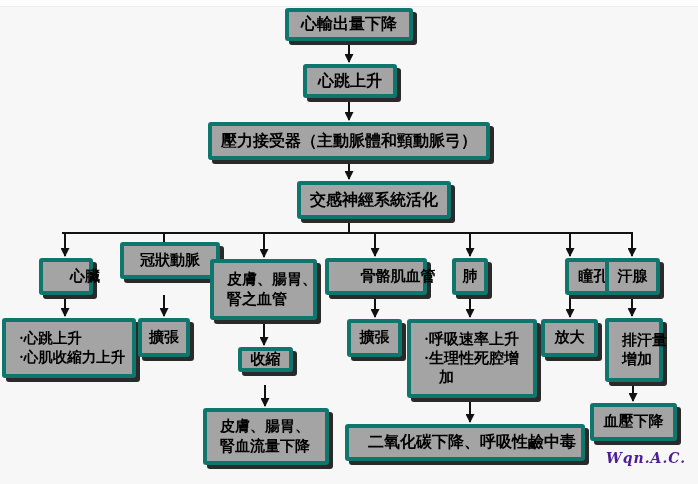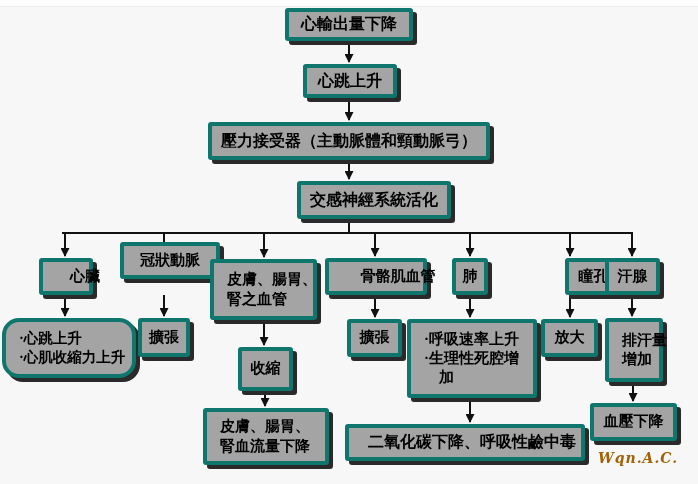--- a/index.html
+++ b/index.html
@@ -42,26 +42,26 @@
   }
   .node.left {
     justify-content: flex-start;
     padding-left: 13px;
   }
   .node.lg { font-size: 16px; }
   .watermark {
     position: absolute;
     left: 598px; top: 450px;
     width: 96px;
-    text-align: left;
+    text-align: center;
     font-family: "DejaVu Serif", serif;
     font-style: italic;
     font-weight: bold;
     font-size: 14px;
-    color: #a16207;
+    color: #4c1d95;
     letter-spacing: 1px;
   }
 </style>
 </head>
 <body>
 
 <div class="canvas">
 
   <div class="top-strip"></div>
 
@@ -104,24 +104,24 @@
 
   <div class="node" style="left:39px;  top:258px; width:53px;  height:37px;padding-left:42px;">心臟</div>
   <div class="node" style="left:120px; top:242px; width:100px;  height:37px;">冠狀動脈</div>
   <div class="node left" style="left:210px; top:259px; width:107px; height:61px;">皮膚、腸胃、
 腎之血管</div>
   <div class="node" style="left:325px; top:258px; width:102px; height:37px;padding-left:48px;">骨骼肌血管</div>
   <div class="node" style="left:452px; top:258px; width:36px;  height:37px;">肺</div>
   <div class="node" style="left:541px; top:258px; width:57px;  height:37px;margin-left:24px;">瞳孔</div>
   <div class="node" style="left:605px; top:258px; width:55px;  height:37px;">汗腺</div>
 
-  <div class="node left" style="left:2px;   top:318px; width:134px; height:60px; font-size:14.5px;border-radius:17px;">·心跳上升
+  <div class="node left" style="left:2px;   top:318px; width:134px; height:60px; font-size:14.5px;">·心跳上升
 ·心肌收縮力上升</div>
   <div class="node" style="left:138px; top:318px; width:52px;  height:39px;">擴張</div>
-  <div class="node" style="left:238px; top:347px; width:55px;  height:44px;font-family:Liberation Serif, serif;">收縮</div>
+  <div class="node" style="left:238px; top:347px; width:55px;  height:25px;font-family:Liberation Serif, serif;">收縮</div>
   <div class="node" style="left:347px; top:319px; width:55px;  height:38px;">擴張</div>
   <div class="node left" style="left:407px; top:319px; width:130px; height:79px;">·呼吸速率上升
 ·生理性死腔增
 　加</div>
   <div class="node left" style="left:605px; top:318px; width:58px; height:64px;">排汗量
 增加</div>
   <div class="node" style="left:541px; top:319px; width:57px;  height:38px;">放大</div>
 
   <div class="node left" style="left:203px; top:408px; width:126px; height:57px;">皮膚、腸胃、
 腎血流量下降</div>

